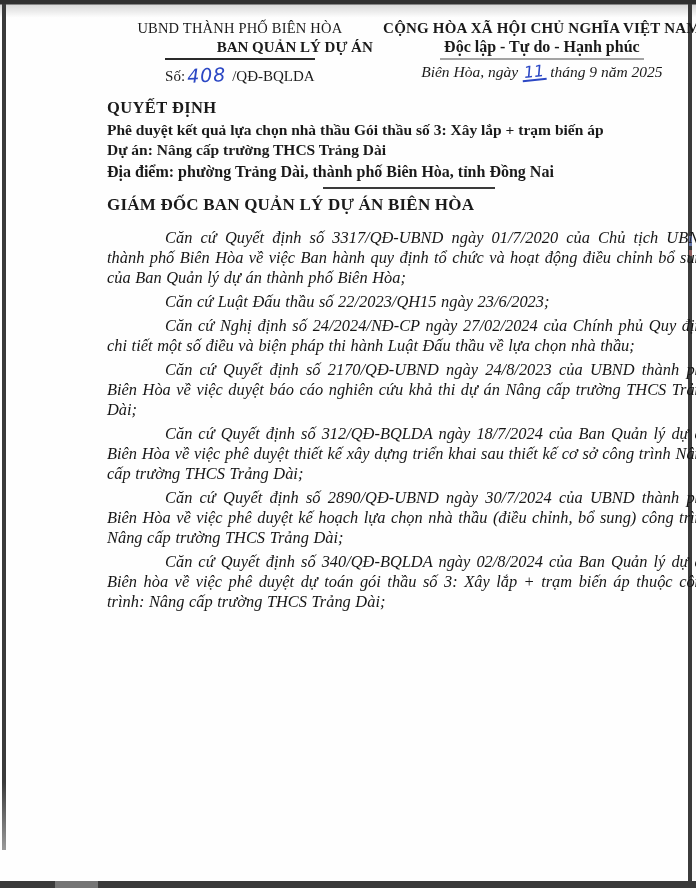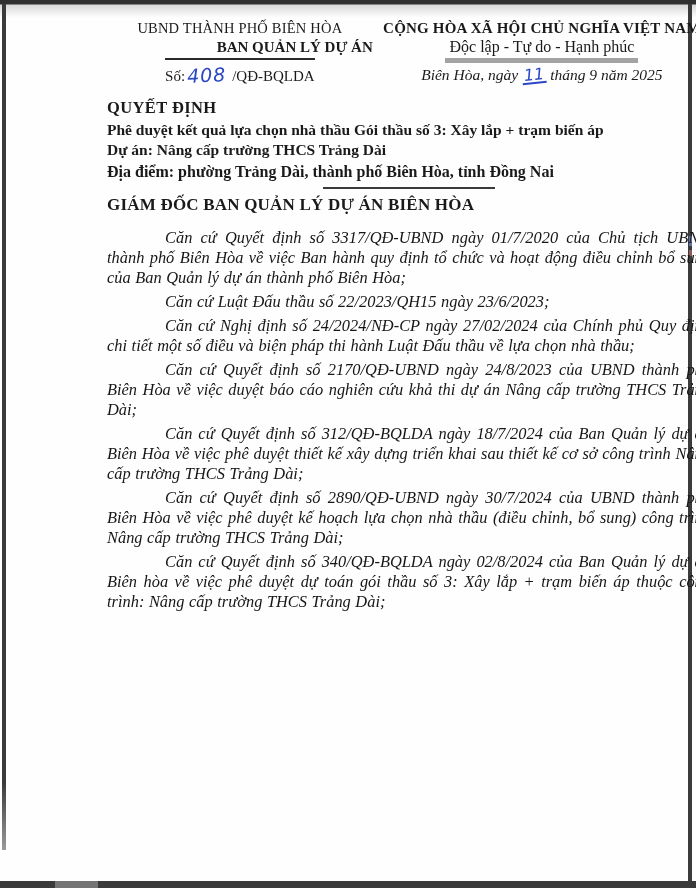--- a/index.html
+++ b/index.html
@@ -51,21 +51,21 @@
     font-family: "DejaVu Sans", sans-serif;
     font-style: italic;
     color: #2b47c4;
     font-size: 19px;
     letter-spacing: 1px;
     display: inline-block;
     transform: rotate(-3deg) translateY(1px);
     padding: 0 2px;
   }
   .h-country { font-size: 15px; font-weight: bold; letter-spacing: .2px; }
-  .h-motto { display: inline-block; font-size: 16px; font-weight: normal; border-bottom: 5px solid #a3a3a3; padding: 1px 4px 2px; }
+  .h-motto { display: inline-block; font-size: 16px; font-weight: bold; border-bottom: 2px solid #a3a3a3; padding: 1px 4px 2px; }
   .h-date { font-size: 15.5px; font-style: italic; margin-top: 3px; white-space: nowrap; }
   .handwritten-day {
     font-family: "DejaVu Sans", sans-serif;
     font-style: italic;
     color: #2b47c4;
     font-size: 16px;
     display: inline-block;
     transform: rotate(-6deg);
     border-bottom: 2px solid #2b47c4;
     padding: 0 2px;

